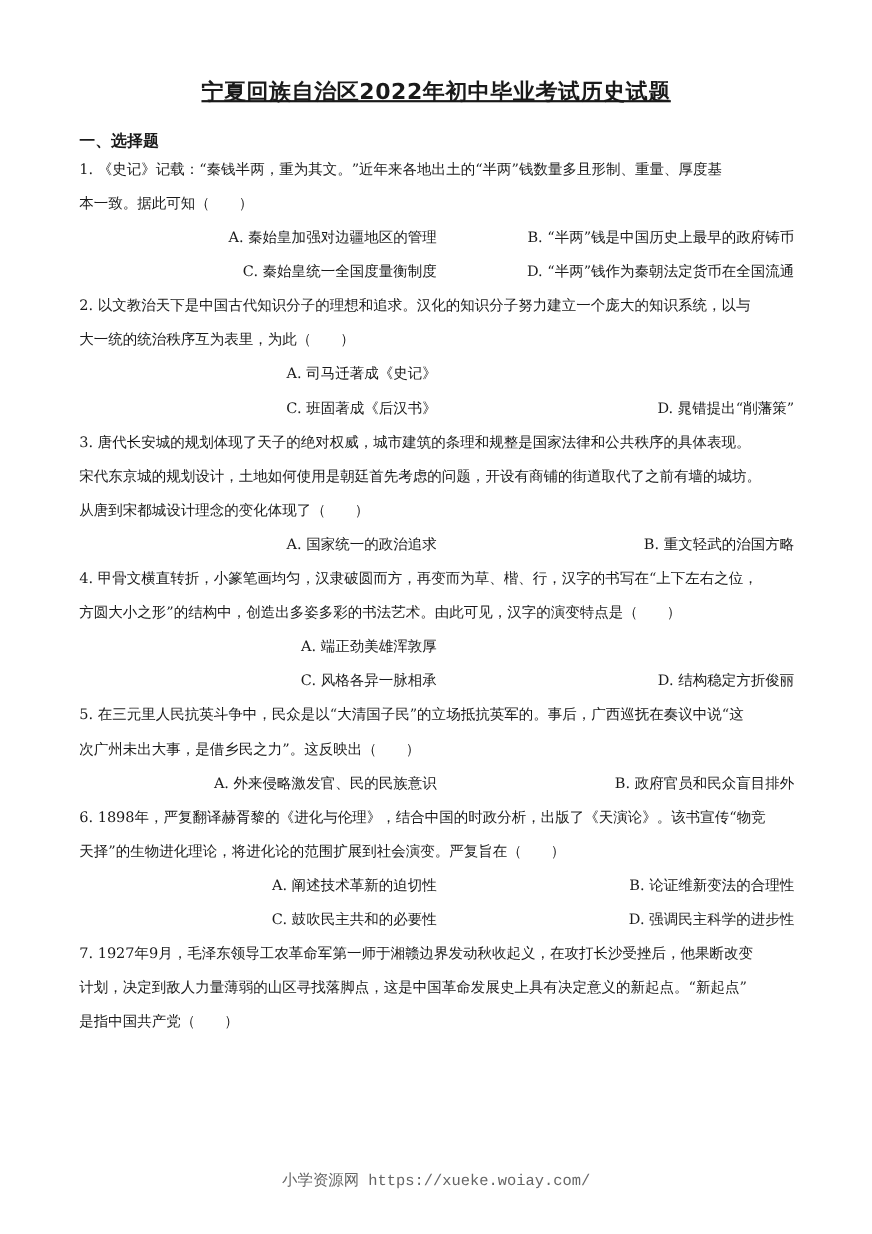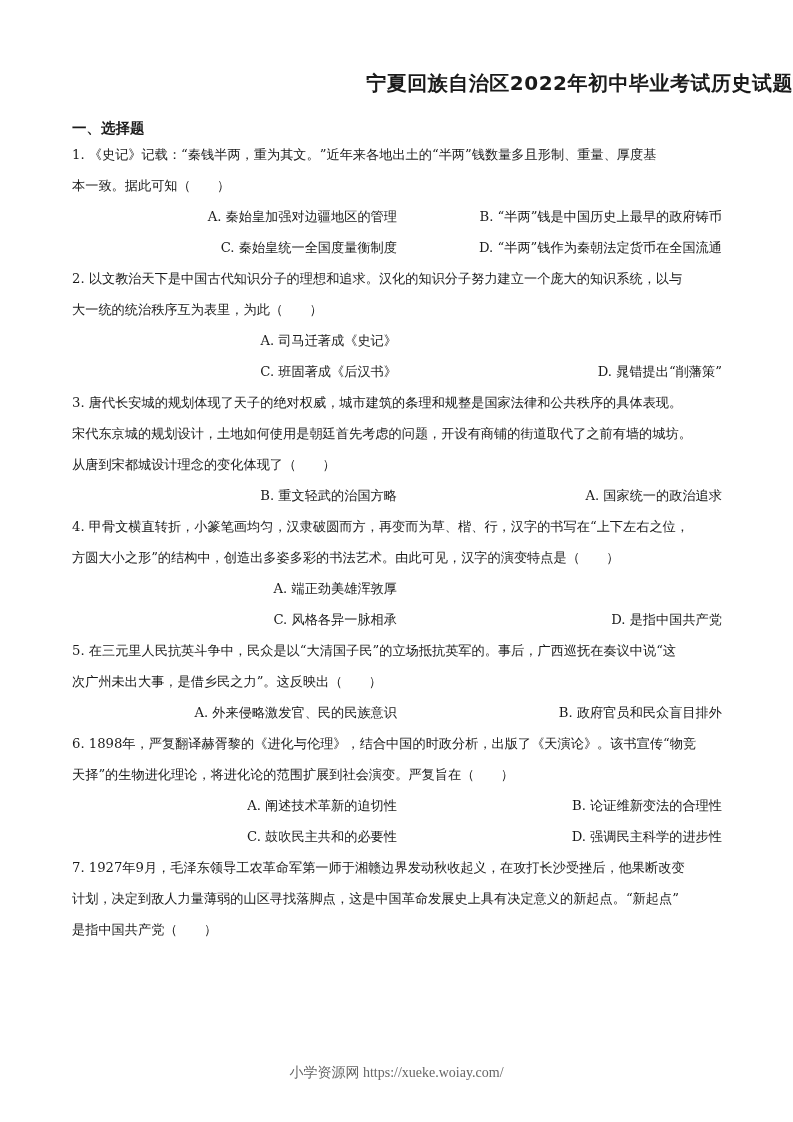--- a/index.html
+++ b/index.html
@@ -3,41 +3,42 @@
 <meta charset="utf-8">
 <style>
   html, body { margin: 0; padding: 0; background: #ffffff; }
   body {
     width: 793px; height: 1122px; position: relative; overflow: hidden;
     font-family: "DejaVu Serif", "Liberation Serif", serif;
     color: #1a1a1a;
   }
   .title {
     position: absolute; left: 0; top: 70px; width: 793px;
-    text-align: right; font-size: 20px; font-weight: bold;
+    text-align: center; font-size: 20px; font-weight: bold;
     font-family: "DejaVu Sans", "Liberation Sans", sans-serif;
     letter-spacing: 0.5px;
+    text-decoration: underline;
   }
   .section {
     position: absolute; left: 72px; top: 107px;
     font-size: 14.5px; font-weight: bold;
     font-family: "DejaVu Sans", "Liberation Sans", sans-serif;
     margin-top: 12px;
   }
   .content {
     position: absolute; left: 72px; top: 139px; width: 650px;
     font-size: 13.2px; line-height: 31px;
   }
   .q-line { white-space: nowrap; height: 31px; overflow: visible; }
   .opts { display: flex; height: 31px; text-align: right; }
   .opt { width: 325px; white-space: nowrap; }
   .footer {
     position: absolute; left: 0; top: 1064px; width: 793px; text-align: center;
     font-size: 14px; color: #666666;
-    font-family: Liberation Serif, serif;
+    font-family: Liberation Mono, monospace;
   }
 </style>
 </head>
 <body>
 
 <div class="title">宁夏回族自治区2022年初中毕业考试历史试题</div>
 <div class="section">一、选择题</div>
 
 <div class="content" id="qlist">
     <div>
@@ -61,33 +62,33 @@
       <div class="opts">
         <div class="opt">C. 班固著成《后汉书》</div>
         <div class="opt">D. 晁错提出“削藩策”</div>
       </div>
     </div>
     <div>
       <div class="q-line">3. 唐代长安城的规划体现了天子的绝对权威，城市建筑的条理和规整是国家法律和公共秩序的具体表现。</div>
       <div class="q-line">宋代东京城的规划设计，土地如何使用是朝廷首先考虑的问题，开设有商铺的街道取代了之前有墙的城坊。</div>
       <div class="q-line">从唐到宋都城设计理念的变化体现了（　　）</div>
       <div class="opts">
+        <div class="opt">A. 国家统一的政治追求</div>
         <div class="opt">B. 重文轻武的治国方略</div>
-        <div class="opt">A. 国家统一的政治追求</div>
       </div>
     </div>
     <div>
       <div class="q-line">4. 甲骨文横直转折，小篆笔画均匀，汉隶破圆而方，再变而为草、楷、行，汉字的书写在“上下左右之位，</div>
       <div class="q-line">方圆大小之形”的结构中，创造出多姿多彩的书法艺术。由此可见，汉字的演变特点是（　　）</div>
       <div class="opts">
         <div class="opt">A. 端正劲美雄浑敦厚</div>
       </div>
       <div class="opts">
         <div class="opt">C. 风格各异一脉相承</div>
-        <div class="opt">D. 是指中国共产党</div>
+        <div class="opt">D. 结构稳定方折俊丽</div>
       </div>
     </div>
     <div>
       <div class="q-line">5. 在三元里人民抗英斗争中，民众是以“大清国子民”的立场抵抗英军的。事后，广西巡抚在奏议中说“这</div>
       <div class="q-line">次广州未出大事，是借乡民之力”。这反映出（　　）</div>
       <div class="opts">
         <div class="opt">A. 外来侵略激发官、民的民族意识</div>
         <div class="opt">B. 政府官员和民众盲目排外</div>
       </div>
     </div>

